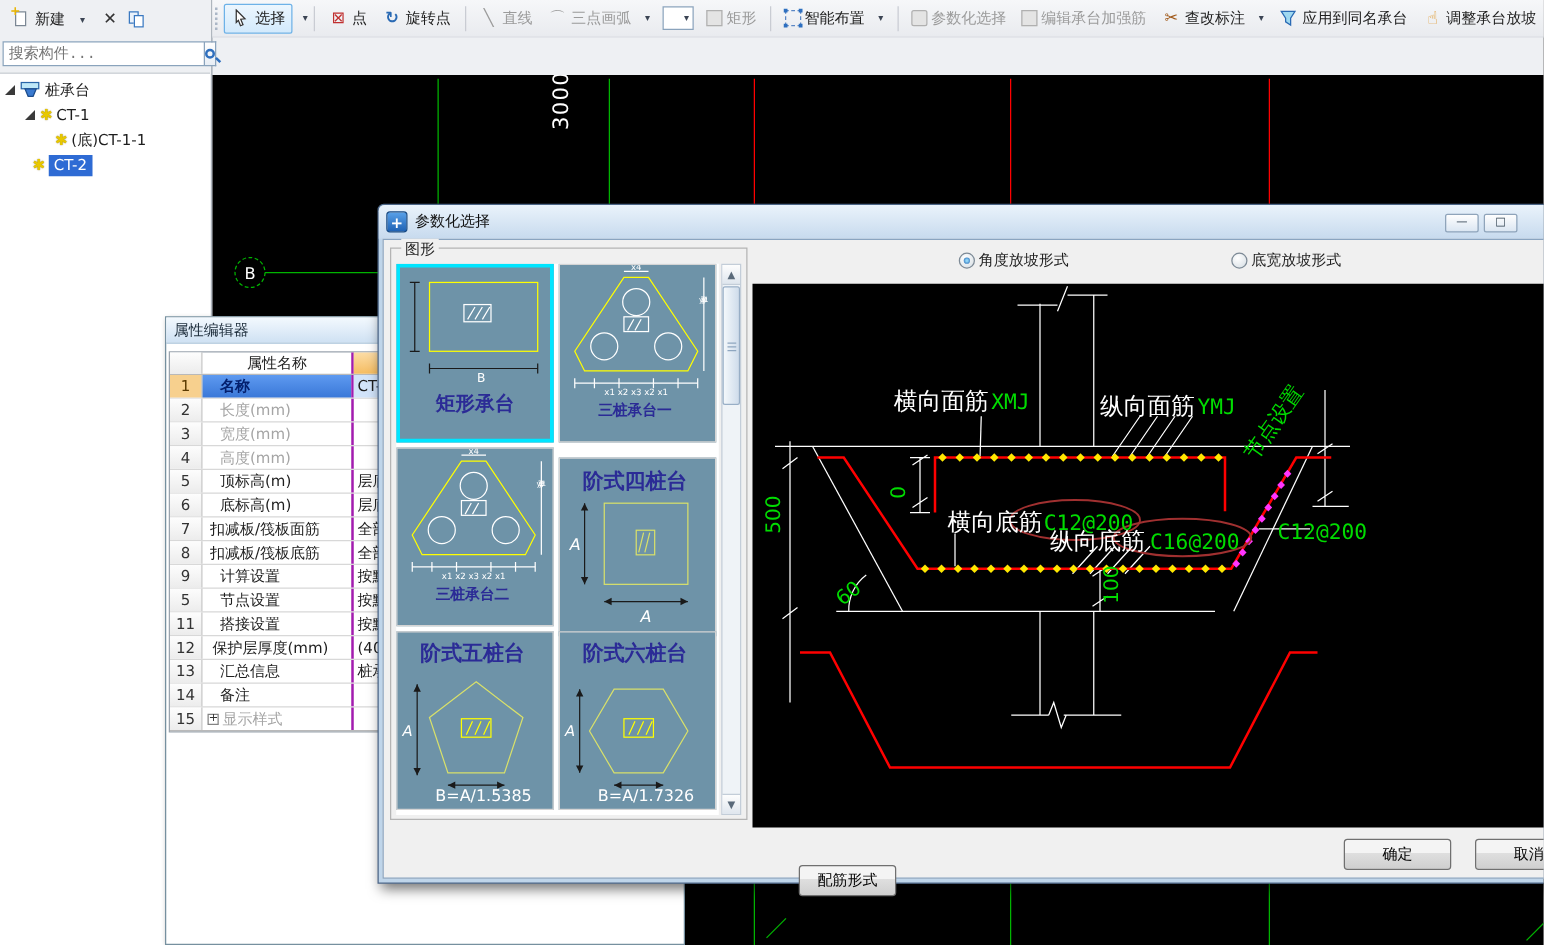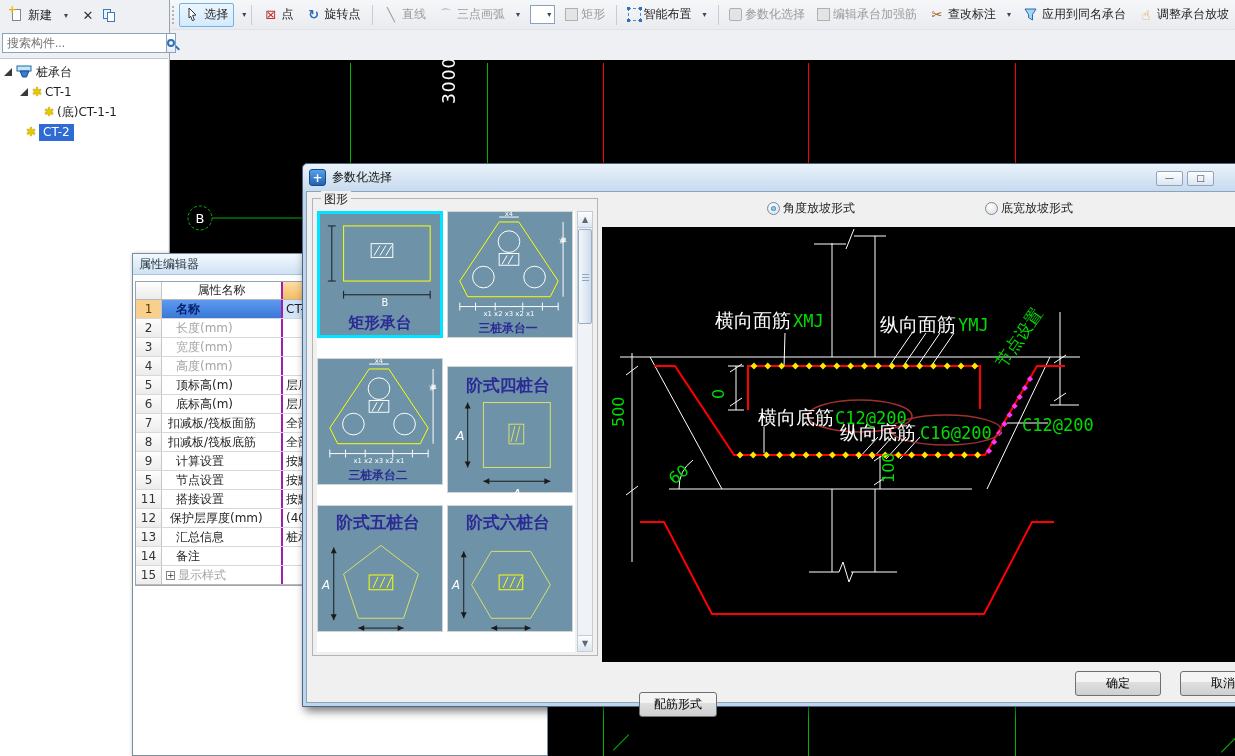--- a/index.html
+++ b/index.html
@@ -20,21 +20,21 @@
 .ico{width:16px;height:16px;display:inline-flex;align-items:center;justify-content:center;font-size:13px;line-height:1}
 .combo-empty{width:52px;height:19px;border:1px solid #8aa3bc;background:#fff;display:flex;align-items:center;justify-content:flex-end;padding:0 3px;margin:0 4px}
 .dash-box{width:13px;height:13px;border:1px dashed #5b87c5;position:relative}
 .dash-box i{position:absolute;width:3px;height:3px;background:#2d6fc0}
 .graybox{width:13px;height:13px;border:1px solid #b0b0b0;background:#e4e4e4}
 
 
 #leftcol{position:absolute;left:0;top:0;width:170px;height:756px;background:#eef0f3;border-right:1px solid #9aa2ad}
 .minibar{height:30px;display:flex;align-items:center;padding:2px 4px;gap:6px}
 .searchrow{height:26px;display:flex;align-items:center;padding:0 2px}
-.search-input{flex:1;height:20px;border:1px solid #8aa3bc;padding:0 4px;font-size:12px;color:#222;font-family:Liberation Sans, sans-serif}
+.search-input{flex:1;height:20px;border:1px solid #8aa3bc;padding:0 4px;font-size:12px;color:#222;font-family:Liberation Mono, monospace}
 .search-btn{width:20px;height:20px;border:1px solid #8aa3bc;border-left:none;background:linear-gradient(#fefefe,#e8eef5);display:flex;align-items:center;justify-content:center}
 .mag{width:8px;height:8px;border:2px solid #2f6fbe;border-radius:50%;position:relative}
 .mag::after{content:"";position:absolute;left:6px;top:6px;width:5px;height:2px;background:#2f6fbe;transform:rotate(45deg)}
 #treearea{position:absolute;left:0;top:58px;right:1px;bottom:0;background:#fff;border-top:1px solid #c4c9d0;padding-top:3px}
 .trow{height:20px;display:flex;align-items:center;gap:3px;padding-left:4px}
 .exp{width:0;height:0;border:4px solid transparent;border-bottom-color:#3a3a3a;border-right-color:#3a3a3a;margin-right:1px}
 .gear{color:#e8c800;text-shadow:0 0 1px #7a6200;font-size:12px}
 .tsel{background:#2e6bd4;color:#fff;padding:0 4px;height:17px;display:flex;align-items:center}
 
 
@@ -65,21 +65,21 @@
 
 #dialog{position:absolute;left:302px;top:163px;width:948px;height:544px;border:1px solid #4c6687;border-radius:5px 5px 0 0;background:#bfd5ea;box-shadow:3px 4px 10px rgba(0,0,0,.55)}
 .dtitle{height:27px;display:flex;align-items:center;padding:0 6px;gap:6px;background:linear-gradient(#eaf3fb,#c7daee);border-radius:5px 5px 0 0;font-size:12px;color:#111}
 .dico{width:17px;height:17px;border-radius:3px;background:linear-gradient(#58a0e8,#1f62b4);border:1px solid #174a84;color:#fff;font-size:12px;display:flex;align-items:center;justify-content:center;font-weight:bold}
 .winbtn{width:27px;height:15px;border:1px solid #8fa4ba;border-radius:2px;background:linear-gradient(#fefefe,#dbe6f2);font-size:9px;line-height:13px;text-align:center;color:#30404f}
 .winbtns{position:absolute;right:35px;top:7px;display:flex;gap:4px}
 .dbody{position:absolute;left:3px;right:3px;top:27px;bottom:3px;background:#f0f0f0;border:1px solid #8aa4c0}
 .group{position:absolute;left:5px;top:6px;width:286px;height:458px;border:1px solid #b4b4b4}
 .glabel{position:absolute;left:8px;top:-8px;background:#f0f0f0;padding:0 3px;font-size:12px}
 .thumbs{position:absolute;left:4px;top:12px;width:258px;height:441px;background:#fff;overflow:hidden}
-.thumb{position:absolute;width:126px;height:127px;background:#6e93a8;border:1px solid #d4d4d4}
+.thumb{position:absolute;width:126px;height:143px;background:#6e93a8;border:1px solid #d4d4d4}
 .thumb.selected{border:3px solid #00e5ff}
 .thumb svg{display:block}
 .vscroll{position:absolute;left:264px;top:12px;width:16px;height:441px;background:#eff3f7;border:1px solid #c3cdd8}
 .sbtn{height:16px;font-size:8px;text-align:center;line-height:15px;color:#5a6a7a;background:linear-gradient(#fdfdfd,#dfe6ee);border-bottom:1px solid #c3cdd8}
 .sbtn.dn{position:absolute;bottom:0;width:100%;border-top:1px solid #c3cdd8;border-bottom:none}
 .sthumb{position:absolute;left:0;top:17px;width:14px;height:95px;background:linear-gradient(90deg,#f4f8fb,#cfdceb);border:1px solid #98aec6;border-radius:2px}
 .sthumb::after{content:"";position:absolute;left:3px;top:44px;width:7px;height:1px;background:#8ea6c0;box-shadow:0 3px 0 #8ea6c0,0 6px 0 #8ea6c0}
 .radio-line{position:absolute;top:8px;display:flex;align-items:center;gap:3px;font-size:12px}
 .rad{width:13px;height:13px;border-radius:50%;border:1px solid #7d8a96;background:radial-gradient(circle at 38% 32%,#fff,#d5dde3)}
 .rad.sel{position:relative}

